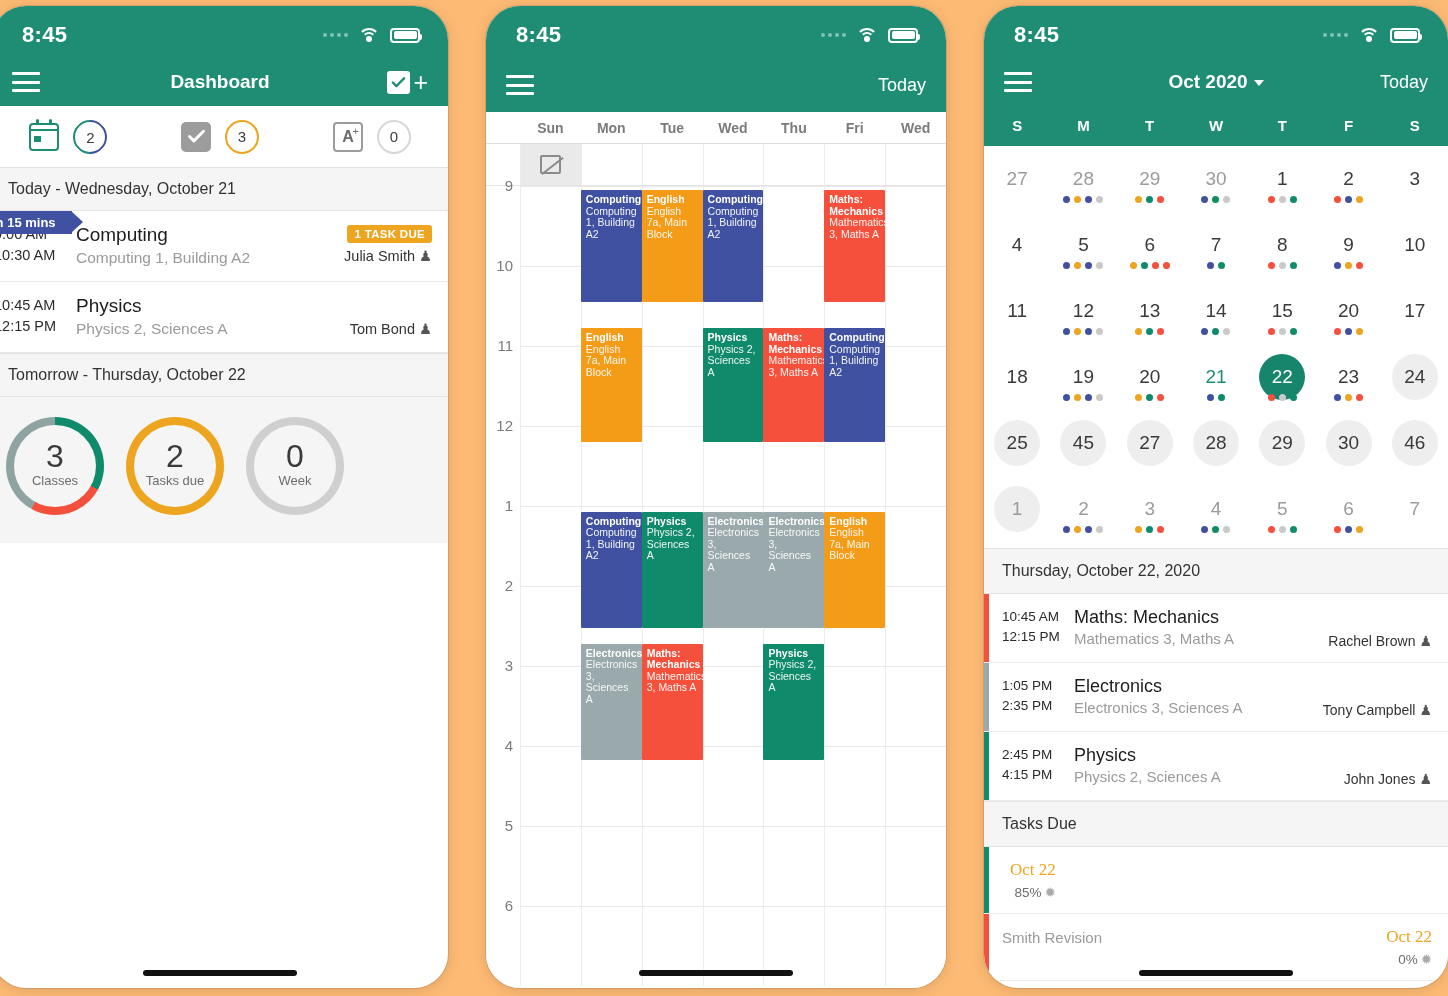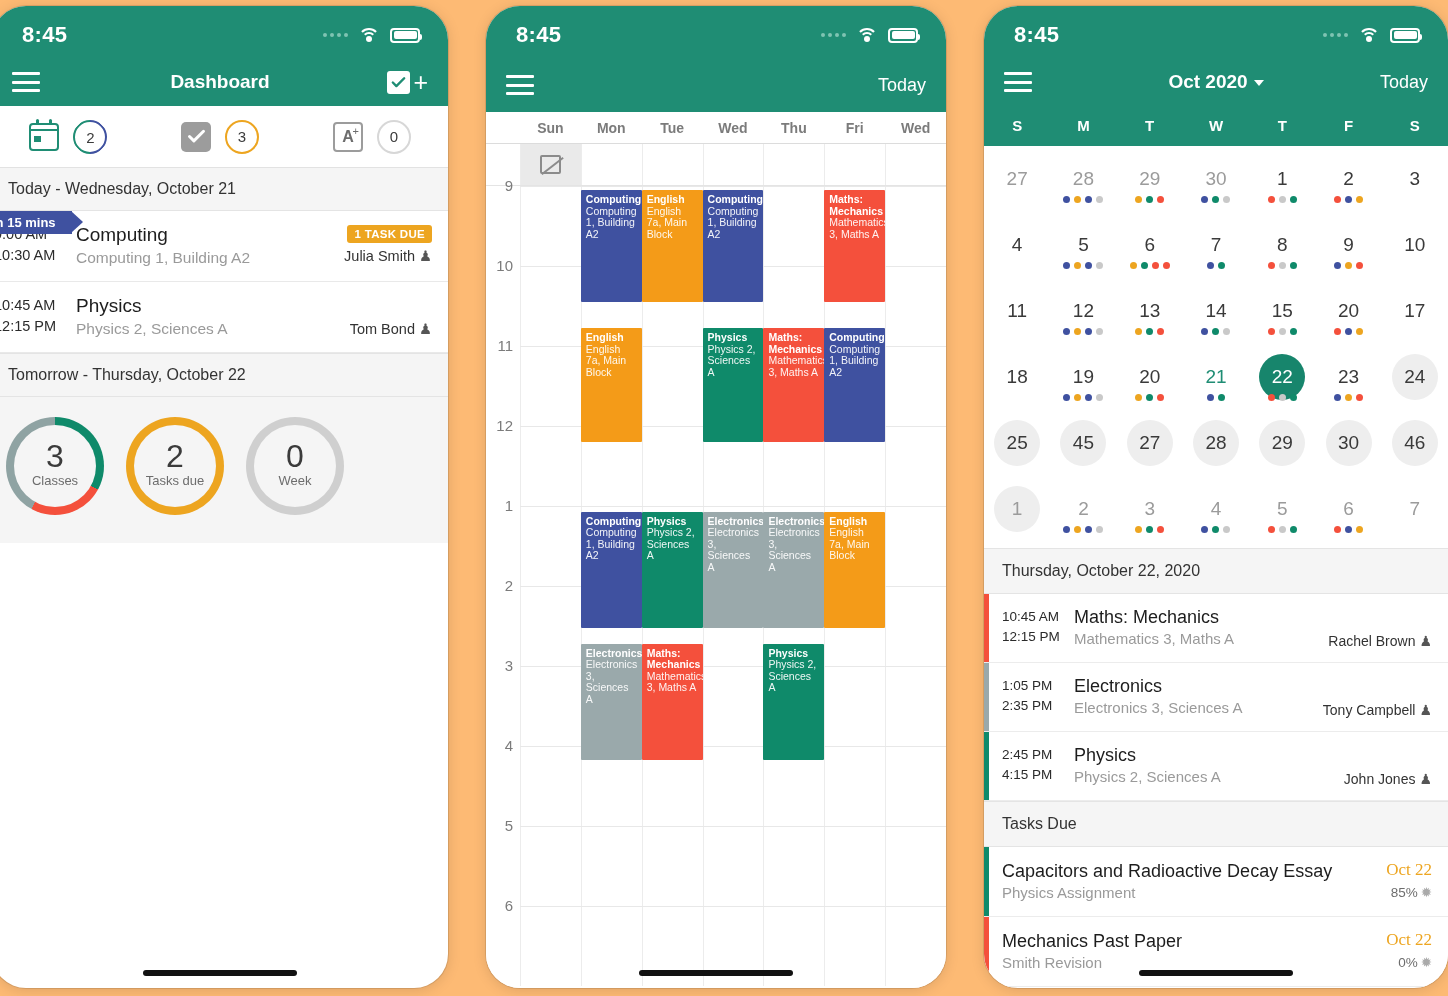--- a/index.html
+++ b/index.html
@@ -912,33 +912,28 @@
               <div class="ag-sub">Physics 2, Sciences A</div>
             </div>
             <div class="ag-right">John Jones<span class="cap">♟</span></div>
           </div>
         </div>
 
       <div class="agenda-head">Tasks Due</div>
       <div id="task-list">
           <div class="task-row">
             <div class="ag-bar" style="background:#0f8a6a"></div>
-            <div style="flex:1;min-width:0">
-              <div class="task-title">Capacitors and Radioactive Decay Essay</div>
-              <div class="task-sub">Physics Assignment</div>
-            </div>
             <div style="flex-shrink:0;padding-left:8px">
               <div class="task-due">Oct 22</div>
               <div class="task-pct">85%<span class="spark">✹</span></div>
             </div>
           </div>
           <div class="task-row">
             <div class="ag-bar" style="background:#f4503c"></div>
             <div style="flex:1;min-width:0">
-              <div class="task-title">Mechanics Past Paper</div>
               <div class="task-sub">Smith Revision</div>
             </div>
             <div style="flex-shrink:0;padding-left:8px">
               <div class="task-due">Oct 22</div>
               <div class="task-pct">0%<span class="spark">✹</span></div>
             </div>
           </div>
         </div>
 
       <div class="home-ind"></div>

